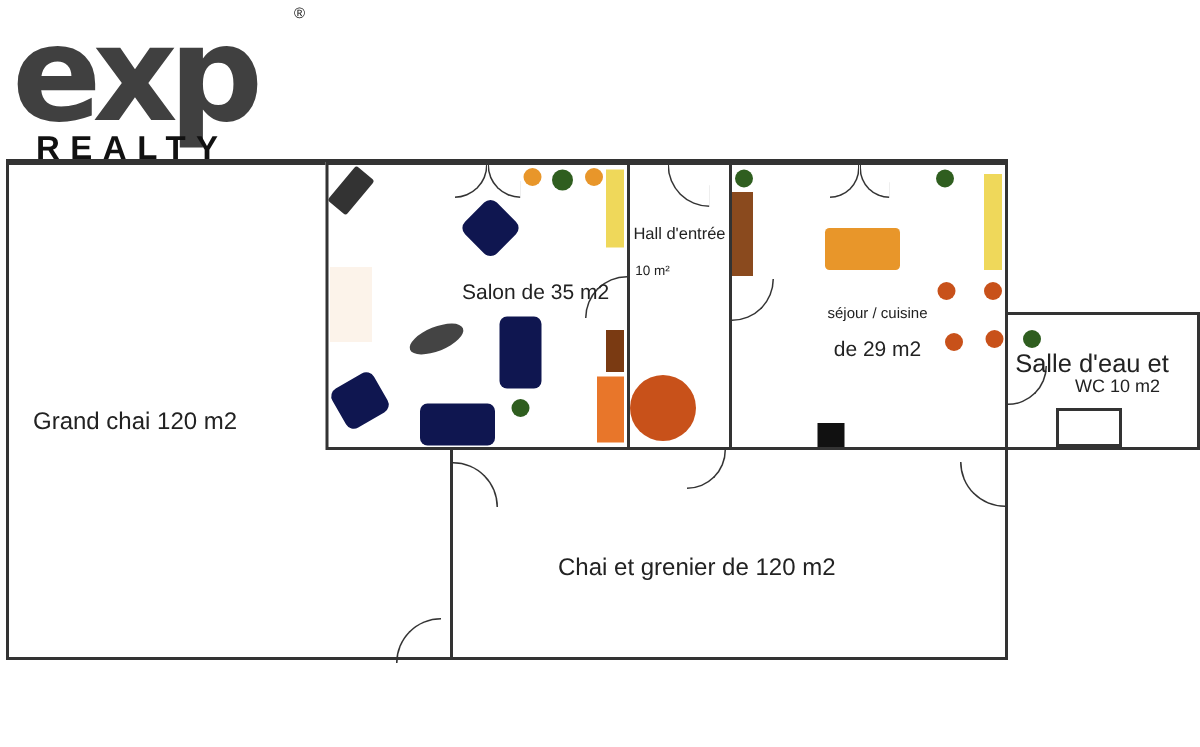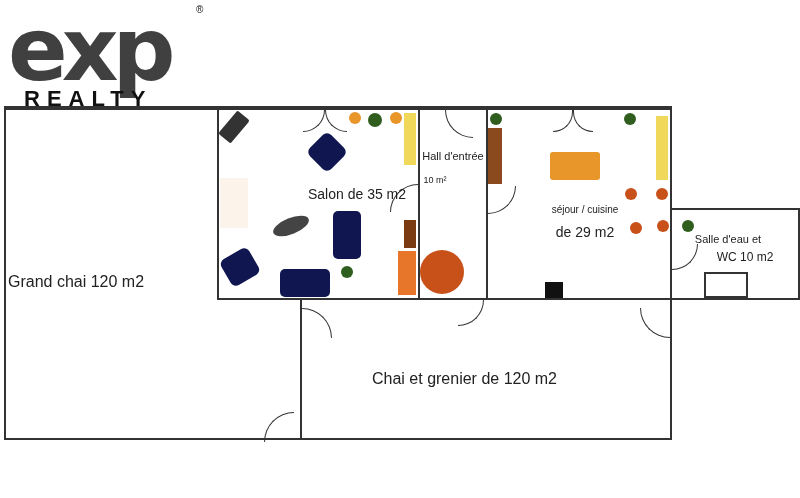--- a/index.html
+++ b/index.html
@@ -75,21 +75,21 @@
 <div class="f" style="left:656px;top:188px;width:12px;height:12px;background:#c8511a;border-radius:50%;"></div>
 <div class="f" style="left:630px;top:222px;width:12px;height:12px;background:#c8511a;border-radius:50%;"></div>
 <div class="f" style="left:657px;top:220px;width:12px;height:12px;background:#c8511a;border-radius:50%;"></div>
 <div class="f" style="left:545px;top:282px;width:18px;height:16px;background:#111;"></div>
 <div class="f" style="left:490px;top:113px;width:12px;height:12px;background:#2f5e1f;border-radius:50%;"></div>
 <div class="f" style="left:624px;top:113px;width:12px;height:12px;background:#2f5e1f;border-radius:50%;"></div>
 
 <div class="f" style="left:682px;top:220px;width:12px;height:12px;background:#2f5e1f;border-radius:50%;"></div>
 <div class="f" style="left:704px;top:272px;width:44px;height:26px;border:2px solid #333;box-sizing:border-box;background:#fff;"></div>
 
-<div class="label" style="left:8px;top:273px;font-size:16px;">Grand chai 120 m2</div>
+<div class="label" style="left:22px;top:273px;font-size:16px;">Grand chai 120 m2</div>
 <div class="label" style="left:272px;top:186px;font-size:14px;margin-left:36px;">Salon de  35 m2</div>
 <div class="label" style="left:422px;top:150px;width:62px;font-size:11px;">Hall d'entrée</div>
 <div class="label" style="left:404px;top:163px;width:62px;font-size:9px;margin-top:12px;">10 m²</div>
 <div class="label" style="left:520px;top:204px;width:130px;font-size:10px;">séjour / cuisine</div>
 <div class="label" style="left:520px;top:224px;width:130px;font-size:14px;">de 29 m2</div>
-<div class="label" style="left:670px;top:233px;width:116px;font-size:11px;">Salle d'eau et</div>
+<div class="label" style="left:670px;top:233px;width:116px;font-size:17px;">Salle d'eau et</div>
 <div class="label" style="left:670px;top:250px;width:150px;font-size:12px;">WC 10 m2</div>
 <div class="label" style="left:352px;top:370px;font-size:16px;margin-left:20px;">Chai  et grenier  de  120 m2</div>
 
 </body></html>

